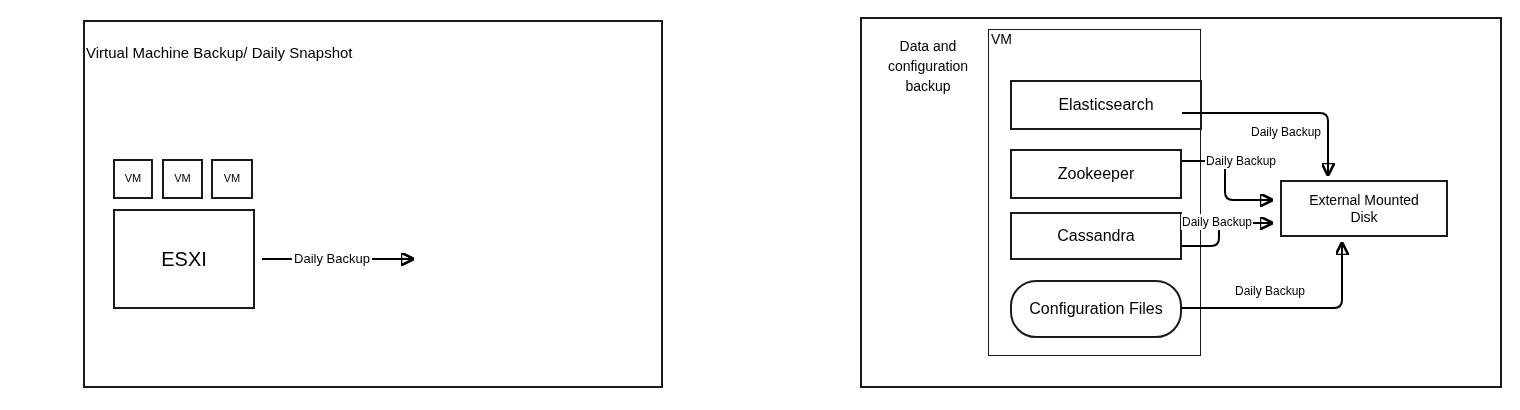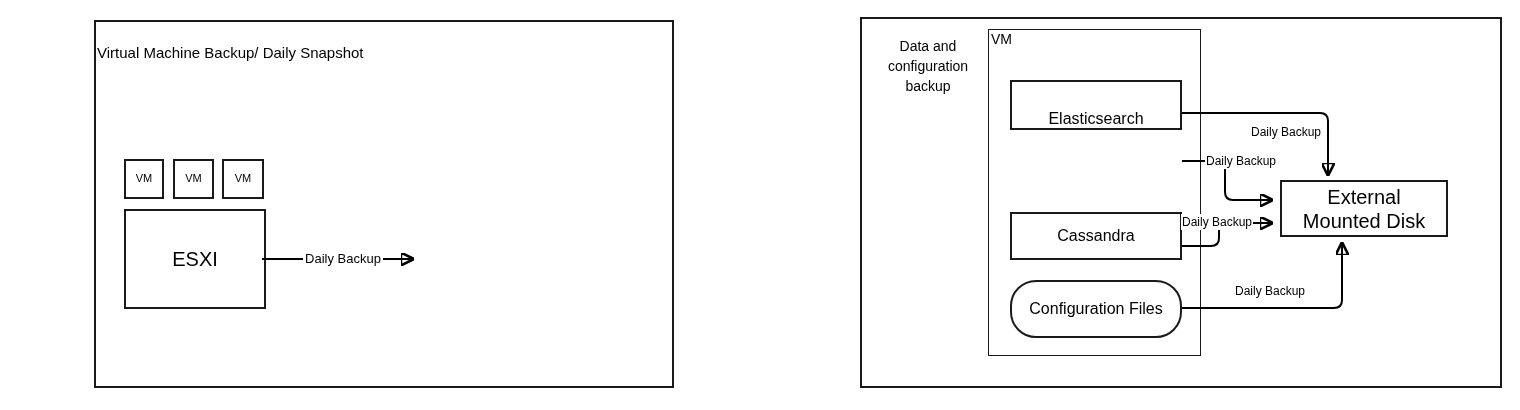--- a/index.html
+++ b/index.html
@@ -15,21 +15,21 @@
     height: 410px;
     background: #ffffff;
     overflow: hidden;
   }
   .panel {
     position: absolute;
     border: 2px solid #1a1a1a;
     background: #ffffff;
     box-sizing: border-box;
   }
-  .panel-left  { left: 94px;  top: 20px; width: 580px; height: 368px; }
+  .panel-left  { left: 83px;  top: 20px; width: 580px; height: 368px; }
   .panel-right { left: 860px; top: 17px; width: 642px; height: 371px; }
 
   .node {
     position: absolute;
     border: 2px solid #1a1a1a;
     background: #ffffff;
     box-sizing: border-box;
     display: flex;
     align-items: center;
     justify-content: center;
@@ -69,26 +69,26 @@
     background: #ffffff;
     box-sizing: border-box;
   }
   .vm-container-label {
     position: absolute;
     left: 2px; top: 1px;
     font-size: 14px;
   }
 
   .svc { font-size: 16px; }
-  .svc-elasticsearch { left: 148px; top: 61px;  width: 172px; height: 50px; align-items: flex-end; }
+  .svc-elasticsearch { left: 148px; top: 61px;  width: 192px; height: 50px; }
   .svc-zookeeper     { left: 148px; top: 130px; width: 172px; height: 50px; }
   .svc-cassandra     { left: 148px; top: 193px; width: 172px; height: 48px; }
   .svc-config        { left: 148px; top: 261px; width: 172px; height: 58px; border-radius: 26px; }
 
-  .disk { left: 418px; top: 161px; width: 168px; height: 57px; font-size: 20px; }
+  .disk { left: 418px; top: 161px; width: 168px; height: 57px; font-size: 14px; }
   .disk span { display: inline-block; max-width: 140px; }
 
   .edge-label {
     position: absolute;
     z-index: 10;
     background: #ffffff;
     font-size: 12px;
     line-height: 16px;
     height: 16px;
     text-align: center;
@@ -141,20 +141,23 @@
   <div class="panel panel-right">
     <div class="panel-title-right">Data and configuration backup</div>
 
     <div class="vm-container">
       <div class="vm-container-label">VM</div>
     </div>
 
     <div class="node svc svc-elasticsearch">
       <span>Elasticsearch</span>
     </div>
+    <div class="node svc svc-zookeeper">
+      <span>Zookeeper</span>
+    </div>
     <div class="node svc svc-cassandra">
       <span>Cassandra</span>
     </div>
     <div class="node svc svc-config">
       <span>Configuration Files</span>
     </div>
 
     <div class="node disk">
       <span>External Mounted Disk</span>
     </div>

